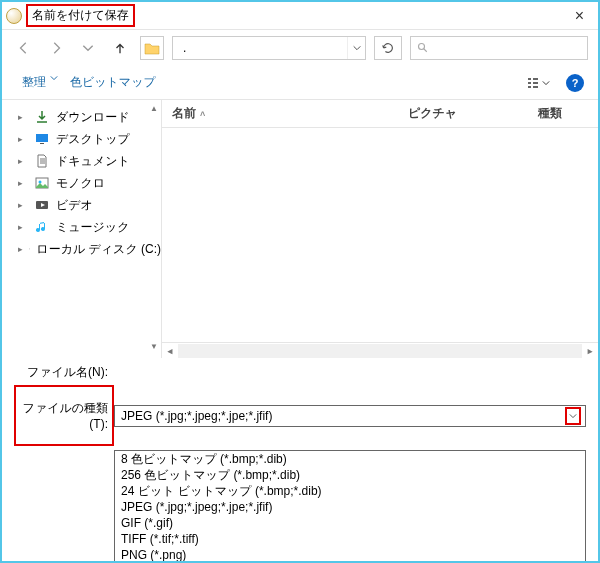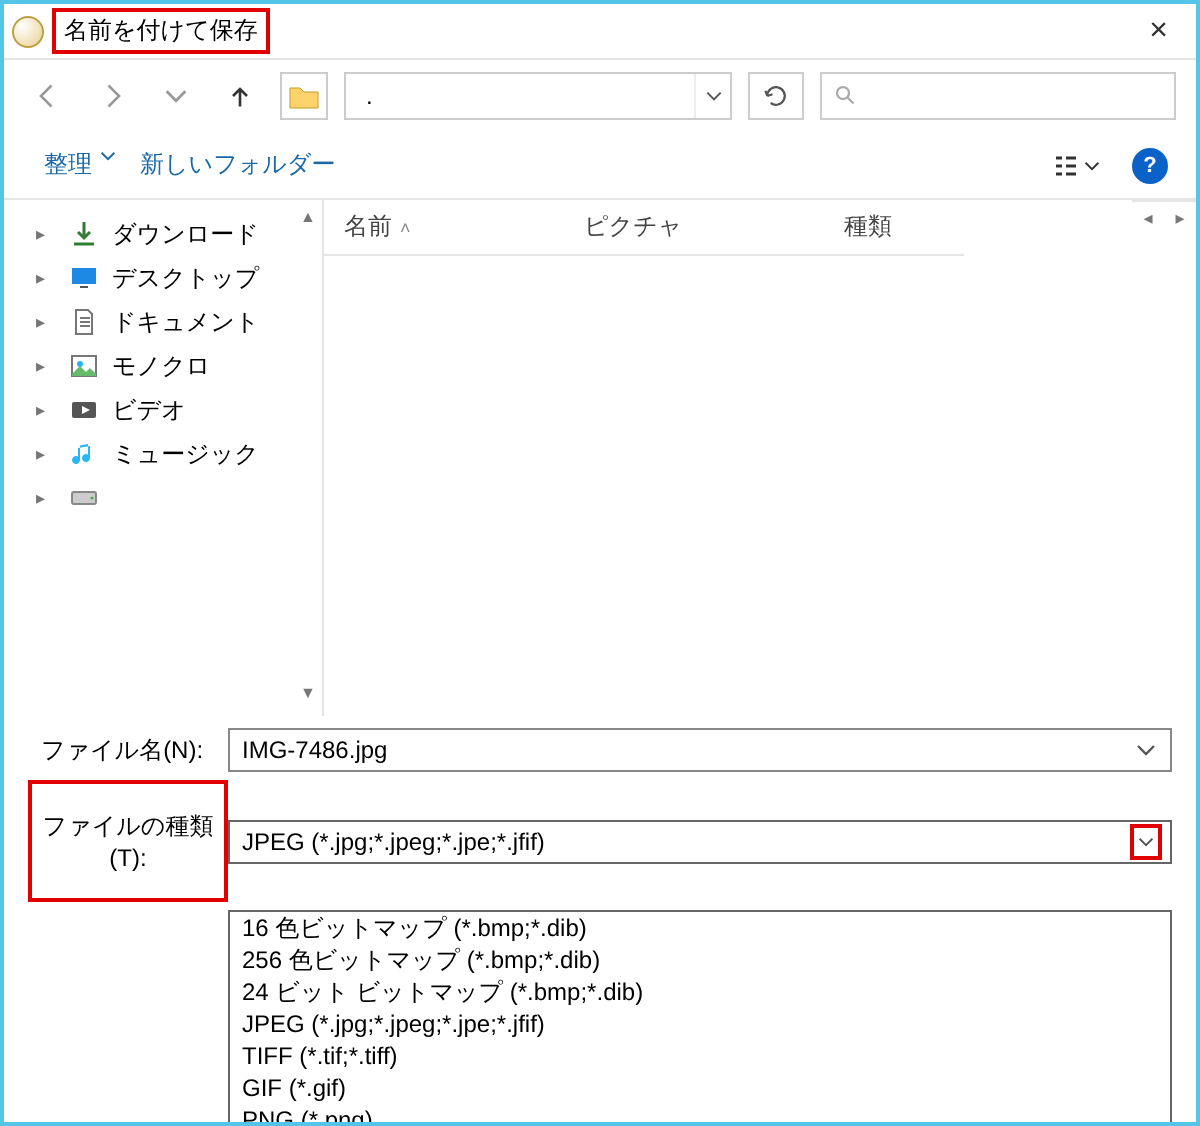--- a/index.html
+++ b/index.html
@@ -28,33 +28,33 @@
 .view-pick { display: flex; align-items: center; gap: 2px; color: #333; padding: 4px 6px; }
 .help-circ { width: 18px; height: 18px; border-radius: 50%; background: #0a62c9; color: #fff; display: flex; align-items: center; justify-content: center; font-weight: bold; font-size: 11px; margin-left: 10px; }
 .main { display: flex; height: 258px; }
 .sidebar { width: 160px; border-right: 1px solid #e5e5e5; padding: 6px 0; overflow: hidden; position: relative; }
 .tree-item { display: flex; align-items: center; gap: 6px; padding: 2px 0 2px 16px; height: 22px; white-space: nowrap; }
 .tree-item .exp { width: 10px; color: #777; font-size: 9px; }
 .tree-item .ico { width: 16px; height: 16px; display: flex; align-items: center; justify-content: center; }
 .sb-scroll { position: absolute; right: 2px; top: 4px; bottom: 4px; width: 10px; }
 .sb-scroll .tr { position: absolute; left:0; right:0; }
 .sb-scroll .arr { height:12px; color:#777; font-size:8px; text-align:center; }
-.filepane { flex: 1; display: flex; flex-direction: row; position: relative; }
+.filepane { flex: 1; display: flex; flex-direction: column; position: relative; font-weight: bold; }
 .colhead { height: 28px; display: flex; align-items: center; border-bottom: 1px solid #e5e5e5; color: #444; }
 .colhead .col { padding: 0 10px; }
 .colhead .col.name { flex: 0 0 120px; display:flex; gap:4px; align-items:center;}
 .colhead .col.date { flex: 0 0 130px; margin-left:auto;}
 .colhead .col.type { flex: 0 0 70px; }
 .filelist { flex: 1; }
 .hs { height: 16px; display:flex; align-items:center; border-top:1px solid #e5e5e5;}
 .hs .arr{ width:16px; text-align:center; color:#777; font-size:9px;}
 .hs .track{ flex:1; background:#f0f0f0; height:14px;}
 .form-rows { padding: 6px 12px 0 12px; }
 .form-row { display: flex; align-items: center; margin-bottom: 4px; }
-.form-row .lbl { width: 100px; text-align: center; padding-right: 6px; }
+.form-row .lbl { width: 100px; text-align: right; padding-right: 6px; }
 .form-row .inp { flex: 1; height: 22px; border: 1px solid #888; background: #fff; display: flex; align-items: center; justify-content: space-between; padding: 0 4px 0 6px; }
 .form-row .inp .dd { width: 16px; display:flex; align-items:center; justify-content:center; }
 .dropdown-panel { margin-left: 112px; margin-right: 12px; border: 1px solid #666; background: #fff; }
 .dropdown-panel .opt { padding: 1px 6px; height: 16px; line-height:14px; white-space: nowrap; overflow: hidden; }
 .dropdown-panel .opt.sel { background: #0a62c9; color: #fff; }
 svg { display: block; }
 </style>
 </head>
 <body>
 
@@ -116,21 +116,21 @@
 </div>
 
 <div class="toolbar">
   <div class="tb-item">
     <span>整理</span>
     <svg viewBox="0 0 10 10" width="8" height="8">
         <path d="M1 3 L5 7 L9 3" fill="none" stroke="#1a69a6" stroke-width="1.2"></path>
       </svg>
   </div>
   <div class="tb-item">
-    <span>新しいフォルダー</span>
+    <span>色ビットマップ</span>
   </div>
   <div class="tb-spacer"></div>
   <div class="view-pick">
     <svg viewBox="0 0 14 14" width="14" height="14">
         <path d="M2 3h3M2 7h3M2 11h3M7 3h5M7 7h5M7 11h5" stroke="#333" stroke-width="1.4"></path>
       </svg>
     <svg viewBox="0 0 10 10" width="8" height="8">
         <path d="M1 3 L5 7 L9 3" fill="none" stroke="#333" stroke-width="1.2"></path>
       </svg>
   </div>
@@ -199,20 +199,21 @@
         <span>ミュージック</span>
       </div>
     <div class="tree-item">
         <span class="exp">▸</span>
         <span class="ico">
           <svg viewBox="0 0 16 16">
             <rect x="2" y="5" width="12" height="6" rx="1" fill="#ccc" stroke="#888"></rect>
             <circle cx="12" cy="8" r="0.8" fill="#4caf50"></circle>
           </svg>
         </span>
+        <span>ローカル ディスク (C:)</span>
       </div>
     <div class="sb-scroll">
       <div class="tr arr" style="top:0">▲</div>
       <div class="tr arr" style="bottom:0">▼</div>
     </div>
   </div>
   <div class="filepane">
     <div class="colhead">
       <div class="col name">
           <span>名前</span>
@@ -226,44 +227,36 @@
       <span class="arr">◂</span>
       <span class="track"></span>
       <span class="arr">▸</span>
     </div>
   </div>
 </div>
 
 <div class="form-rows">
   <div class="form-row">
     <div class="lbl">ファイル名(N):</div>
-    <div class="inp">
-      <span>IMG-7486.jpg</span>
-      <span class="dd">
-          <svg viewBox="0 0 10 10" width="10" height="10">
-            <path d="M1 3 L5 7 L9 3" fill="none" stroke="#555" stroke-width="1.2"></path>
-          </svg>
-        </span>
-    </div>
   </div>
   <div class="form-row">
     <div class="lbl red-box" style="padding:13px 4px">ファイルの種類(T):</div>
     <div class="inp" style="border-color:#666">
       <span>JPEG (*.jpg;*.jpeg;*.jpe;*.jfif)</span>
       <span class="dd red-box" style="padding:2px">
           <svg viewBox="0 0 10 10" width="10" height="10">
             <path d="M1 3 L5 7 L9 3" fill="none" stroke="#555" stroke-width="1.2"></path>
           </svg>
         </span>
     </div>
   </div>
 </div>
 
 <div class="dropdown-panel">
-  <div class="opt">16 色ビットマップ (*.bmp;*.dib)</div>
+  <div class="opt">8 色ビットマップ (*.bmp;*.dib)</div>
   <div class="opt">256 色ビットマップ (*.bmp;*.dib)</div>
   <div class="opt">24 ビット ビットマップ (*.bmp;*.dib)</div>
   <div class="opt">JPEG (*.jpg;*.jpeg;*.jpe;*.jfif)</div>
+  <div class="opt">GIF (*.gif)</div>
   <div class="opt">TIFF (*.tif;*.tiff)</div>
-  <div class="opt">GIF (*.gif)</div>
   <div class="opt">PNG (*.png)</div>
   <div class="opt">HEIC (*.heic)</div>
 </div>
 
 </body></html>

